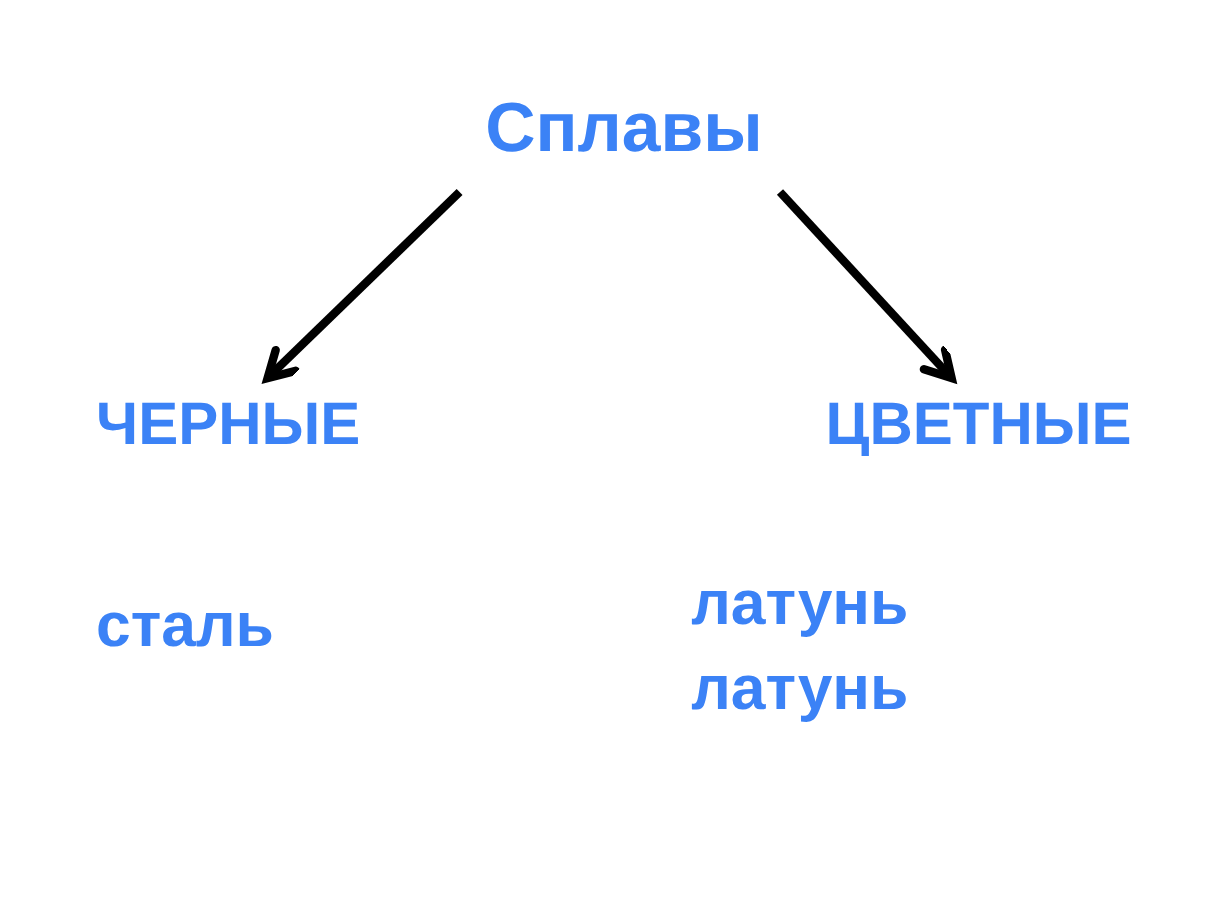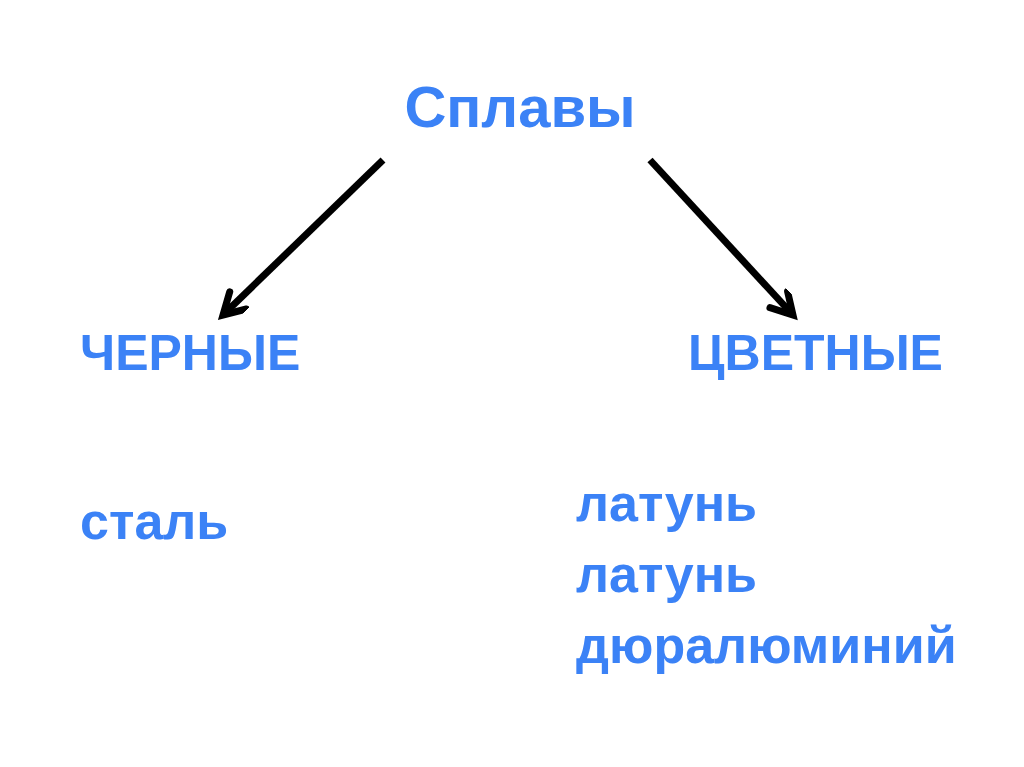--- a/index.html
+++ b/index.html
@@ -74,16 +74,15 @@
 
   <div class="branch-label right">ЦВЕТНЫЕ</div>
 
   <div class="item-list left">
     <span class="item">сталь</span>
   </div>
 
   <div class="item-list right">
     <span class="item">латунь</span>
     <span class="item">латунь</span>
-    <span class="item">дюралюминий</span>
   </div>
 
 </div>
 
 </body></html>

